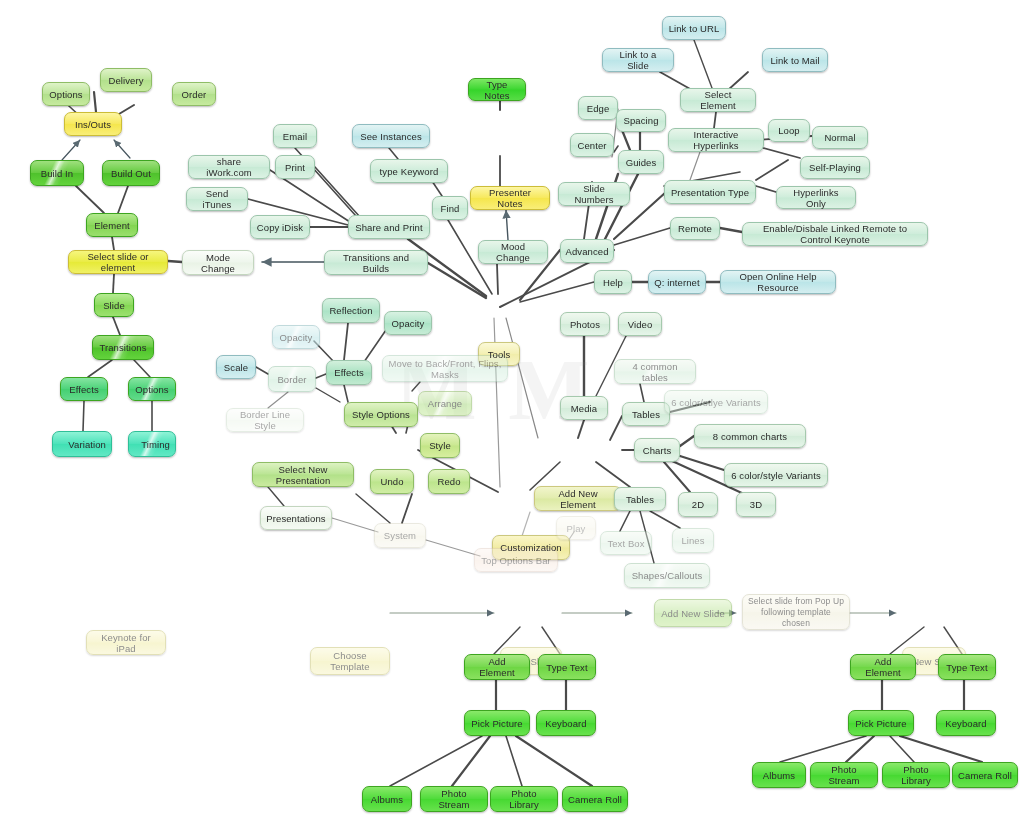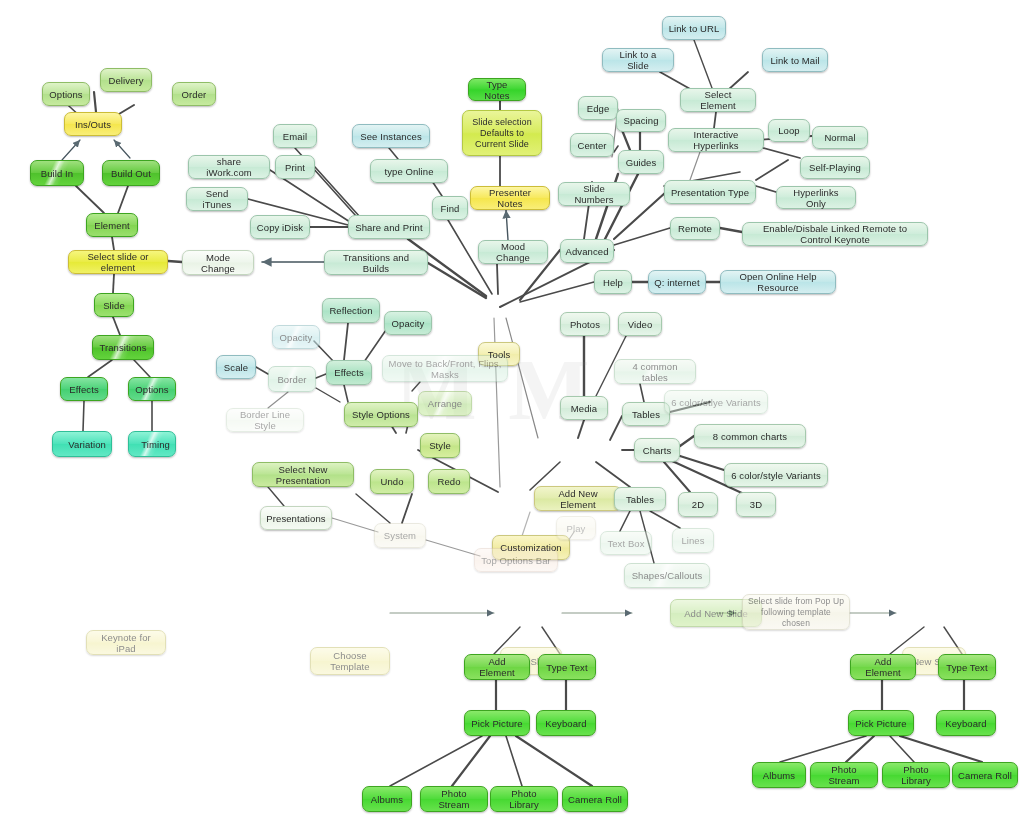--- a/index.html
+++ b/index.html
@@ -295,46 +295,41 @@
   <div class="node c-mint" style="left:250px;top:215px;width:60px;height:24px">
       <span class="nlabel">Copy iDisk</span>
     </div>
   <div class="node c-mint" style="left:348px;top:215px;width:82px;height:24px">
       <span class="nlabel">Share and Print</span>
     </div>
   <div class="node c-teal" style="left:352px;top:124px;width:78px;height:24px">
       <span class="nlabel">See Instances</span>
     </div>
   <div class="node c-mint" style="left:370px;top:159px;width:78px;height:24px">
-      <span class="nlabel">type Online</span>
+      <span class="nlabel">type Keyword</span>
     </div>
   <div class="node c-mint" style="left:432px;top:196px;width:36px;height:24px">
       <span class="nlabel">Find</span>
     </div>
   <div class="node c-whitegreen" style="left:182px;top:250px;width:72px;height:25px">
       <span class="nlabel">Mode Change</span>
     </div>
   <div class="node c-mint" style="left:324px;top:250px;width:104px;height:25px">
       <span class="nlabel">Transitions and Builds</span>
     </div>
   <div class="node c-mint" style="left:478px;top:240px;width:70px;height:24px">
       <span class="nlabel">Mood Change</span>
     </div>
   <div class="node c-paleyellow" style="left:478px;top:294px;width:42px;height:24px">
       <span class="nlabel">Tools</span>
     </div>
 
   <div class="node c-green" style="left:468px;top:78px;width:58px;height:23px;background-image:linear-gradient(to bottom,#7de864 0%,#3fd733 48%,#35d42a 52%,#57dd46 100%)">
       <span class="nlabel">Type Notes</span>
     </div>
-  <div class="node c-yellowgreen" style="left:462px;top:110px;width:80px;height:46px;font-size:9px;line-height:11px">
-      <span class="nlabel">Slide selection
-Defaults to
-Current Slide</span>
-    </div>
   <div class="node c-yellow" style="left:470px;top:186px;width:80px;height:24px">
       <span class="nlabel">Presenter Notes</span>
     </div>
 
   <div class="node c-mint" style="left:578px;top:96px;width:40px;height:24px">
       <span class="nlabel">Edge</span>
     </div>
   <div class="node c-mint" style="left:616px;top:109px;width:50px;height:23px">
       <span class="nlabel">Spacing</span>
     </div>
@@ -505,21 +500,21 @@
   <div class="node c-pinkcream faded2" style="left:474px;top:548px;width:84px;height:24px">
       <span class="nlabel">Top Options Bar</span>
     </div>
 
   <div class="node c-paleyellow faded" style="left:310px;top:599px;width:80px;height:28px">
       <span class="nlabel">Choose Template</span>
     </div>
   <div class="node c-paleyellow faded" style="left:500px;top:599px;width:62px;height:28px">
       <span class="nlabel">Title Slide</span>
     </div>
-  <div class="node c-lightgreen faded" style="left:638px;top:599px;width:92px;height:28px">
+  <div class="node c-lightgreen faded" style="left:622px;top:599px;width:78px;height:28px">
       <span class="nlabel">Add New Slide</span>
     </div>
   <div class="node c-cream faded" style="left:742px;top:594px;width:108px;height:36px;font-size:8.5px;line-height:11px">
       <span class="nlabel">Select slide from Pop Up
 following template chosen</span>
     </div>
   <div class="node c-paleyellow faded" style="left:902px;top:599px;width:64px;height:28px">
       <span class="nlabel">New Slide</span>
     </div>
 

